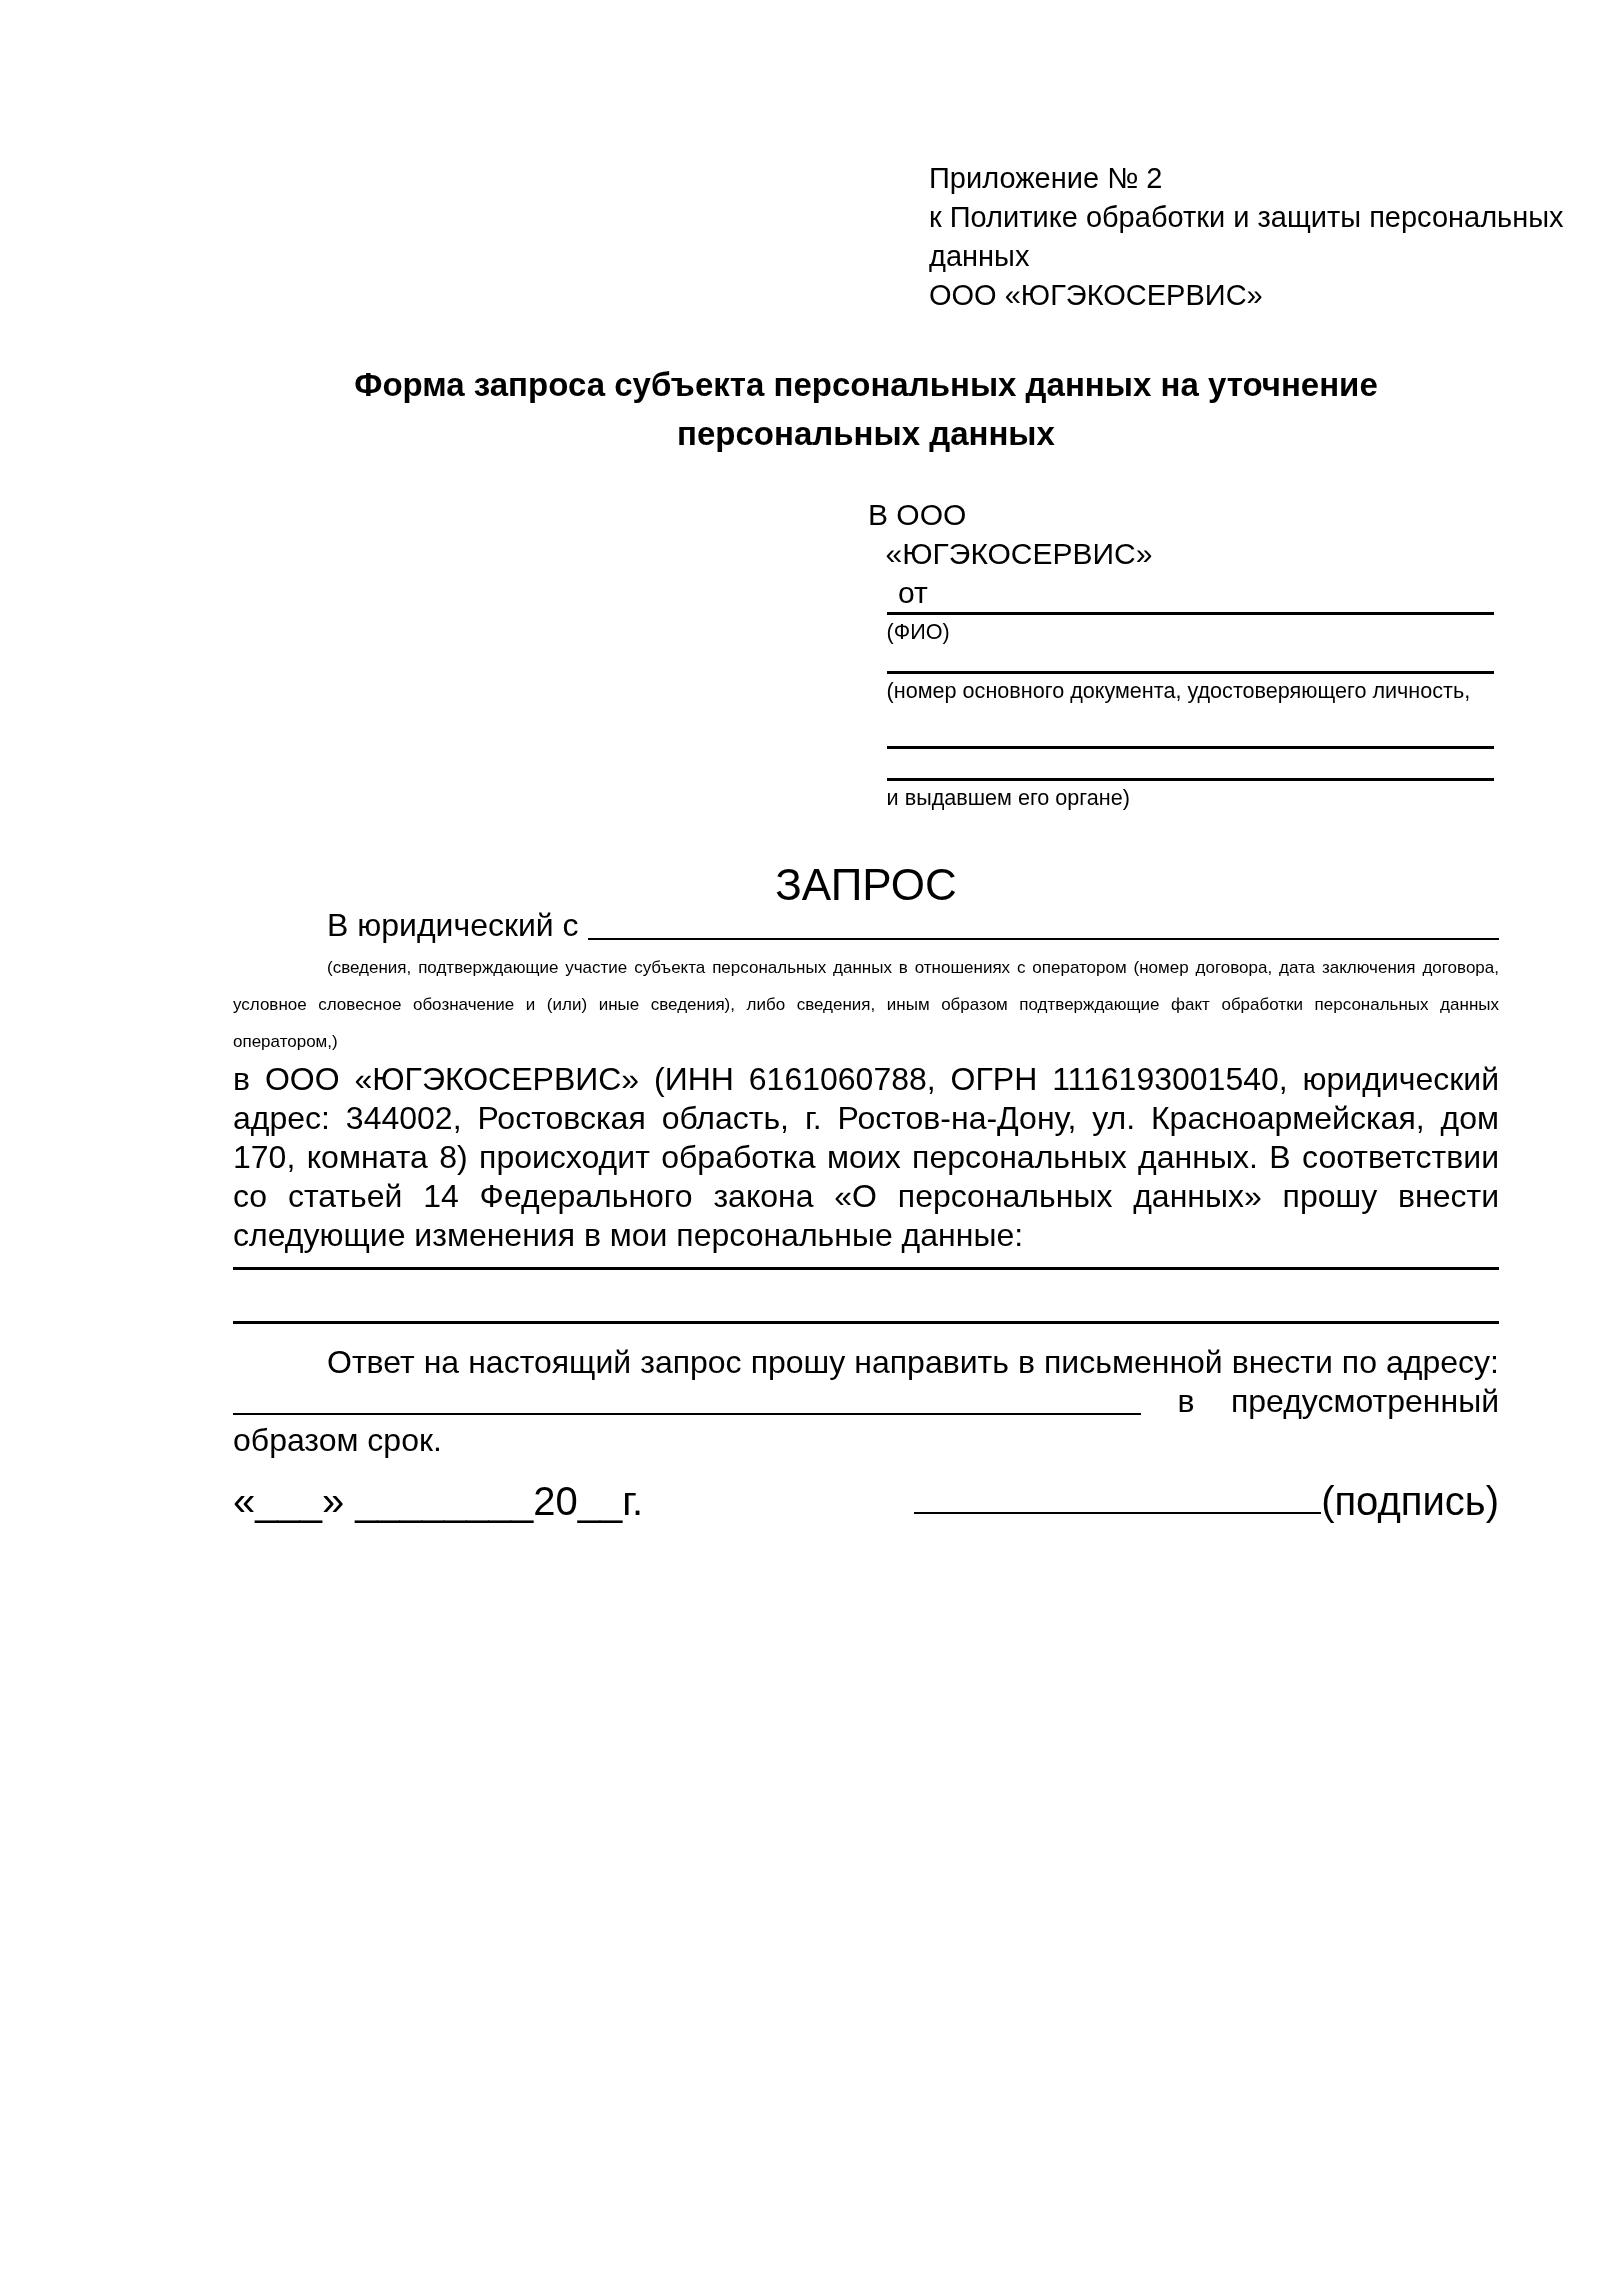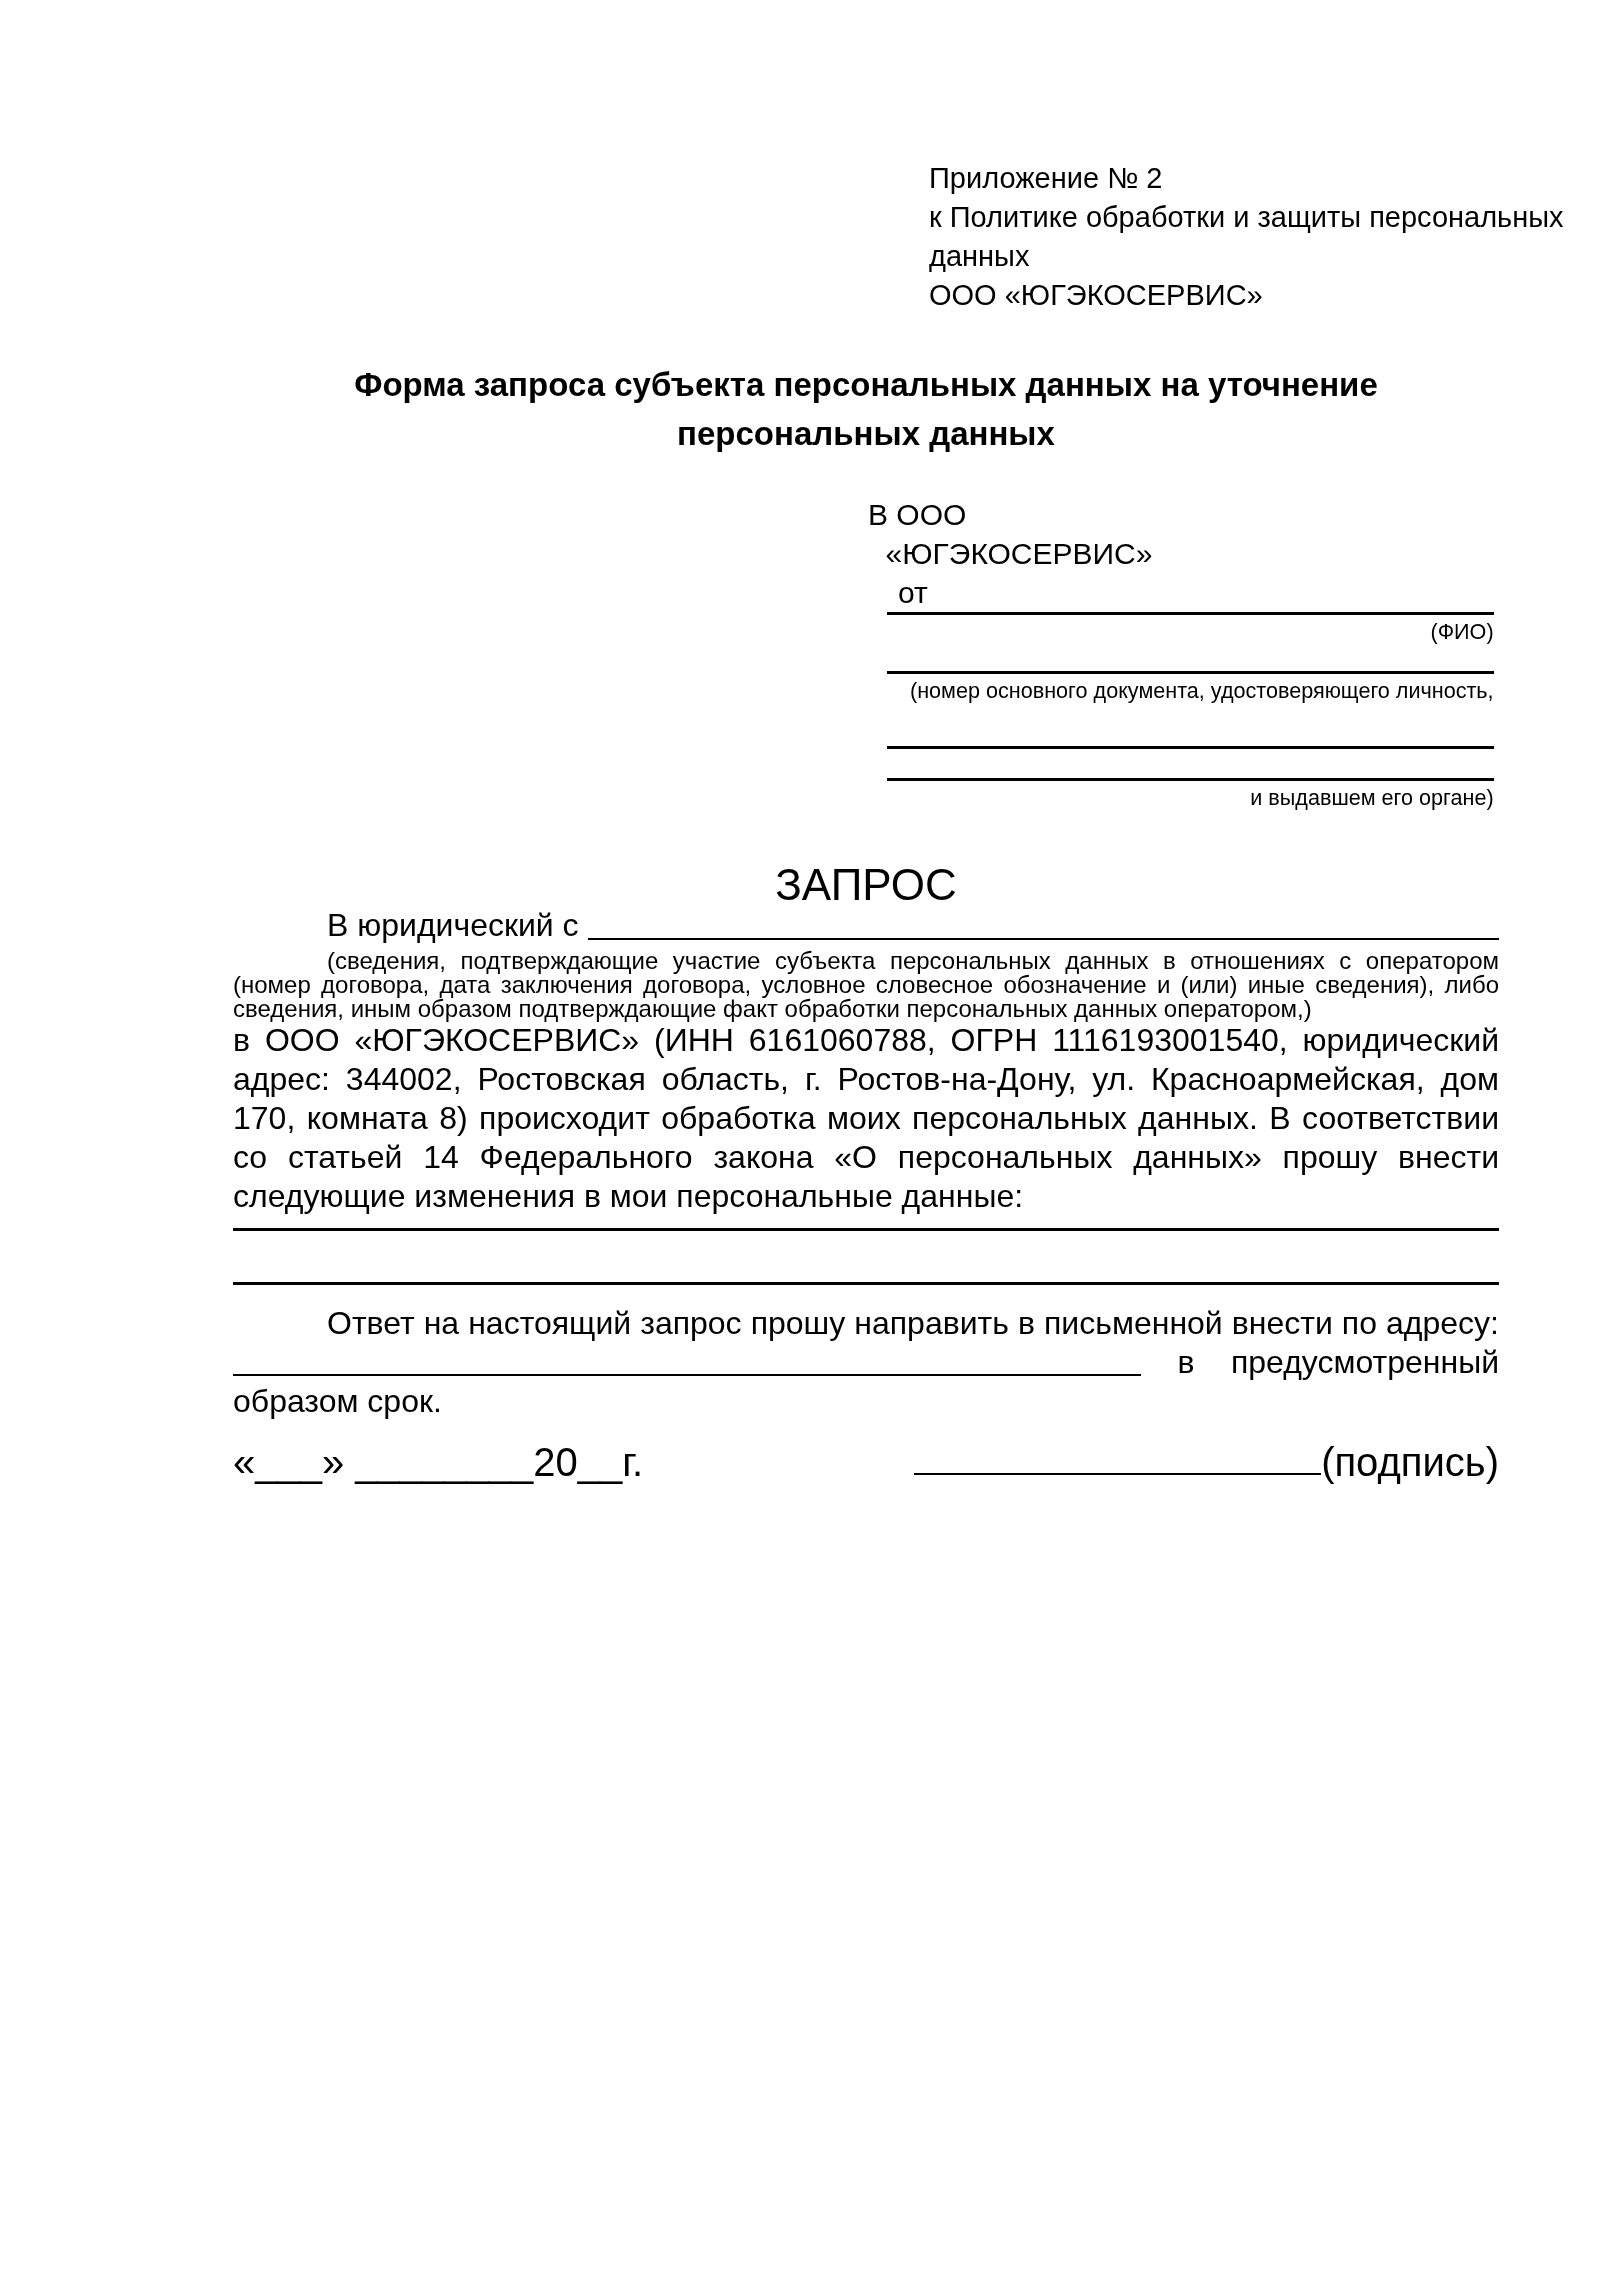--- a/index.html
+++ b/index.html
@@ -42,38 +42,38 @@
     width: 607px;
     height: 2.9px;
     background: #000000;
   }
   .field-caption {
     margin-left: 18.6px;
     width: 607px;
     margin-top: 3.9px;
     font-size: 21.6px;
     line-height: 25.5px;
-    text-align: right;
+    text-align: left;
   }
   .gap27 { margin-top: 26.5px; }
   .gap44 { margin-top: 43px; }
   .gap30 { margin-top: 29px; }
 
   
   .zapros-heading { margin-top: 55px; text-align: center; font-size: 44px; line-height: 39px; }
 
   
   .accordance-row { display: flex; padding-left: 94px; font-size: 32px; line-height: 43px; }
   .accordance-row .prefix { white-space: nowrap; padding-right: 9.8px; }
   .accordance-row .fill-rule { flex: 1; border-bottom: 2.9px solid #000000; margin-bottom: 6.9px; }
 
   .fine-print {
     margin-top: 2px;
-    font-size: 24px;
-    line-height: 24px;
+    font-size: 17px;
+    line-height: 37px;
     text-align: justify;
     text-indent: 94px;
   }
 
   .body-par {
     font-size: 32px;
     line-height: 39px;
     text-align: justify;
   }
 

